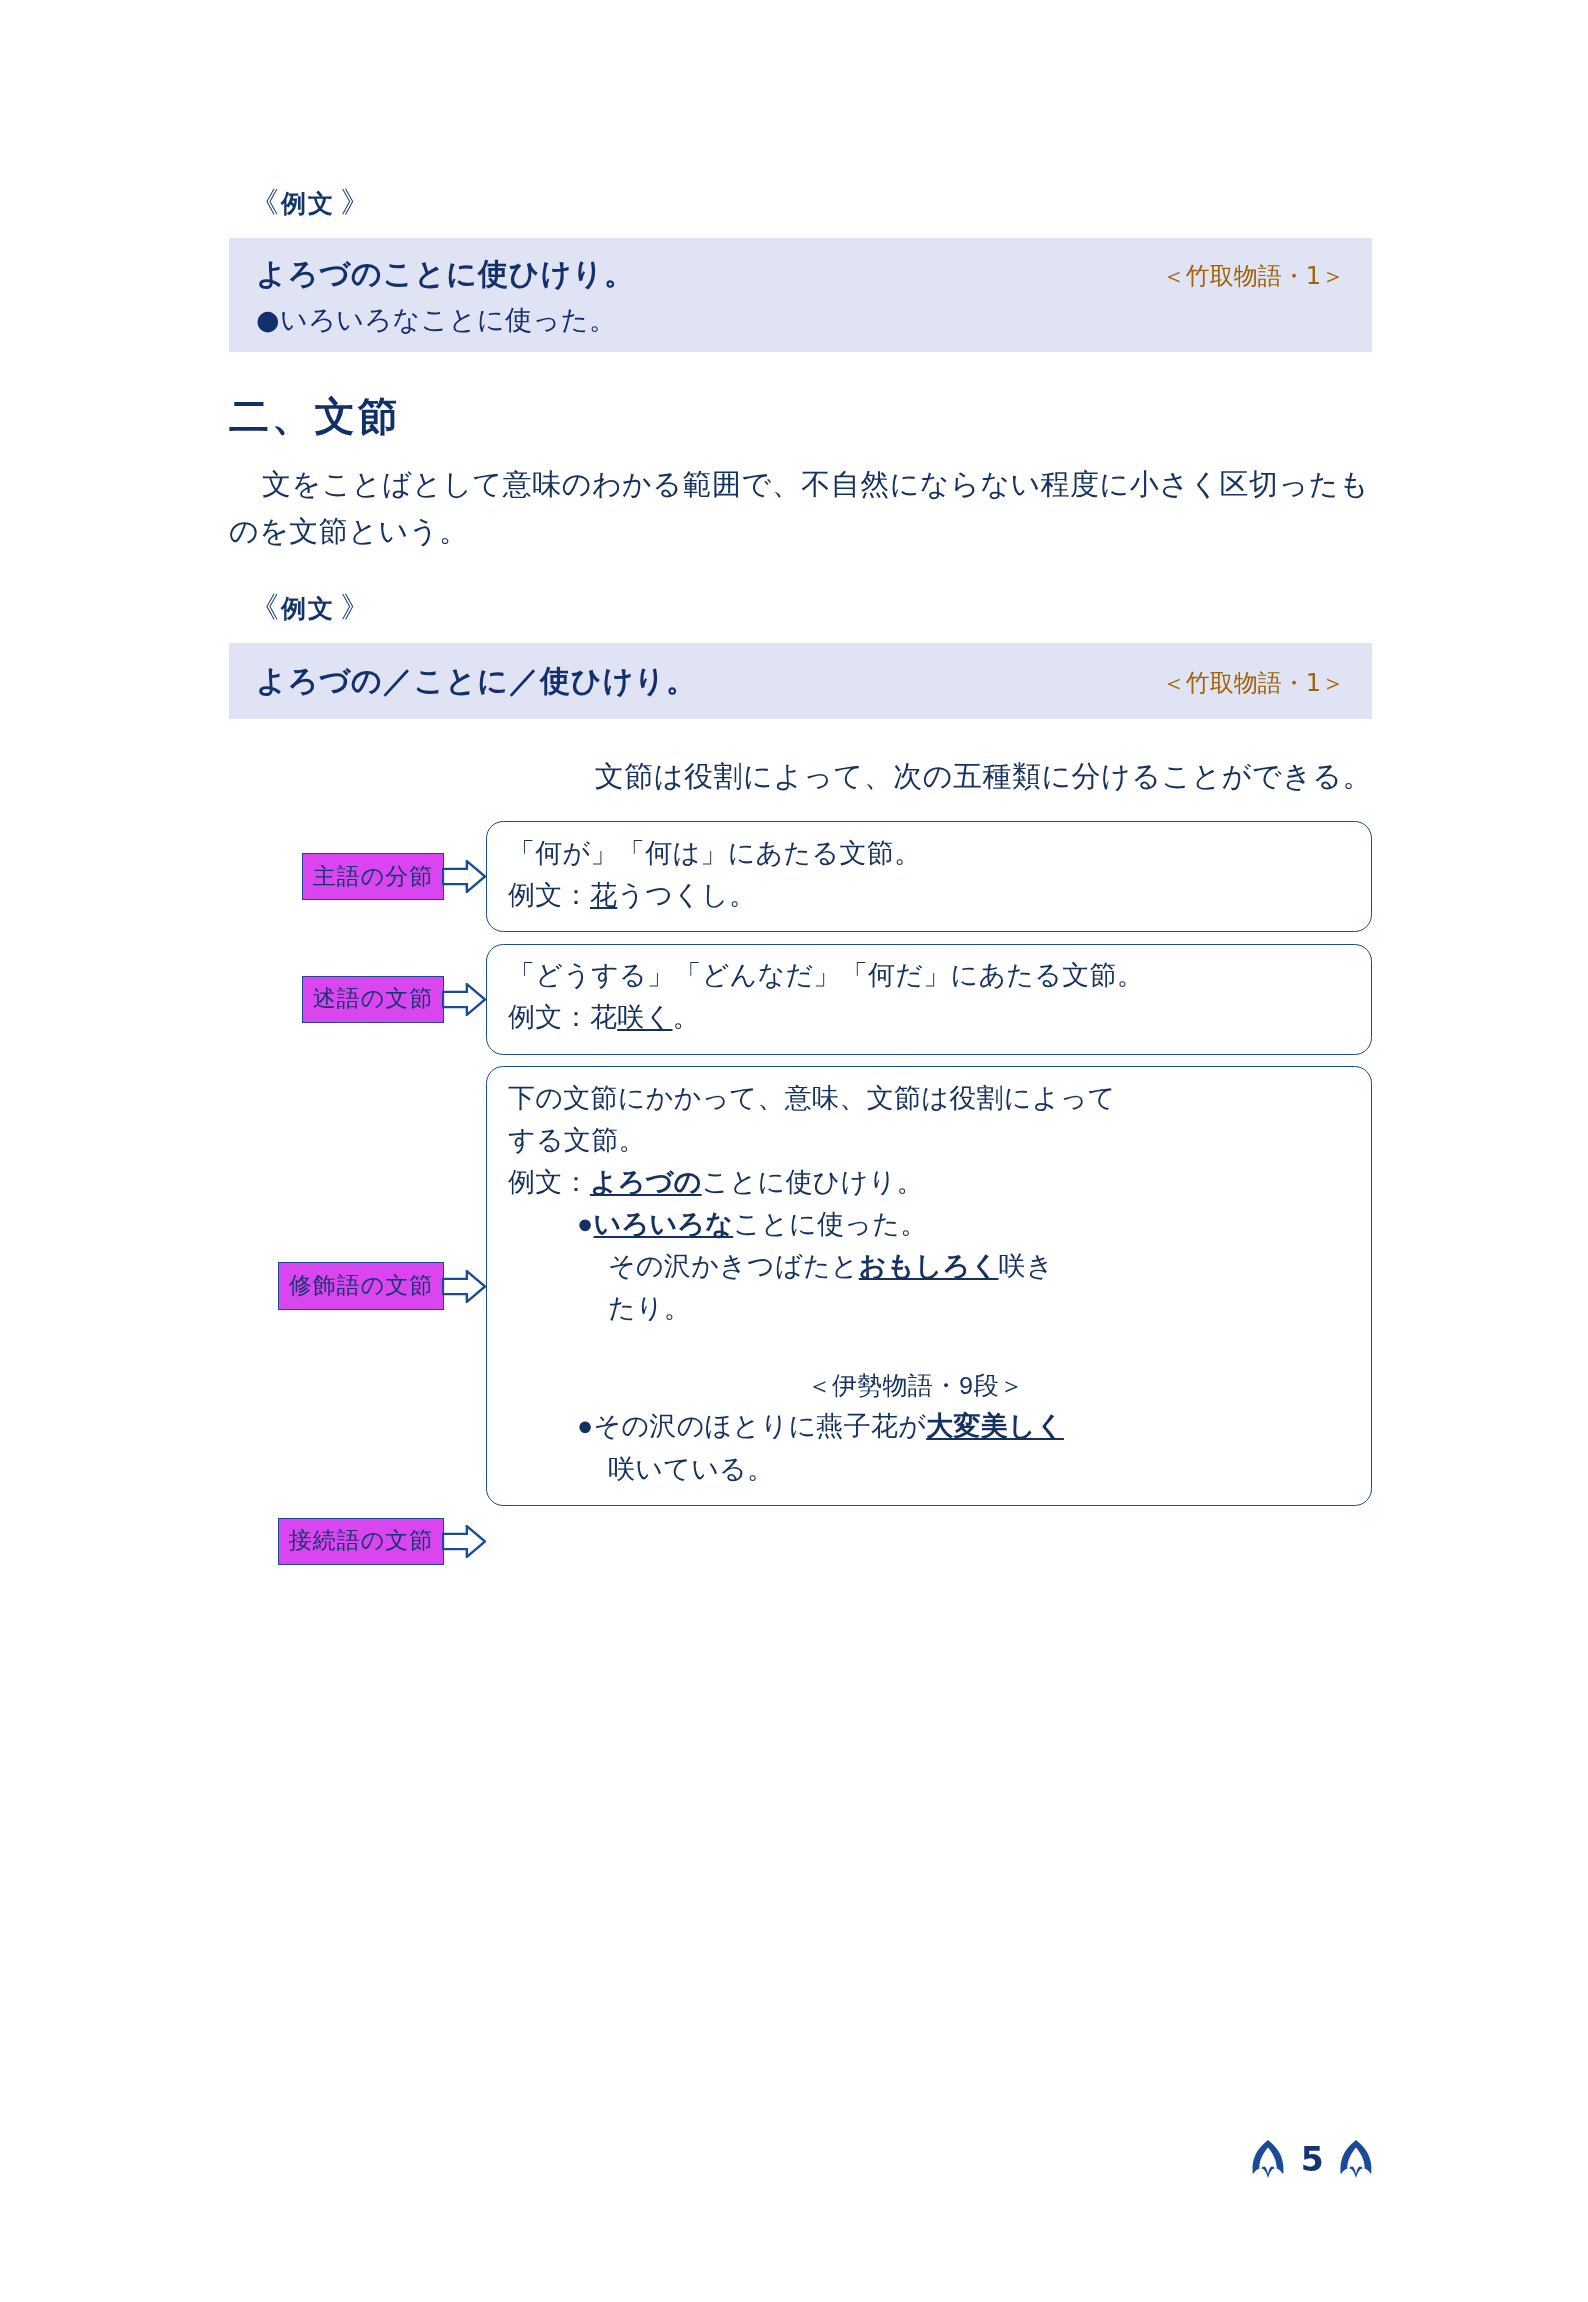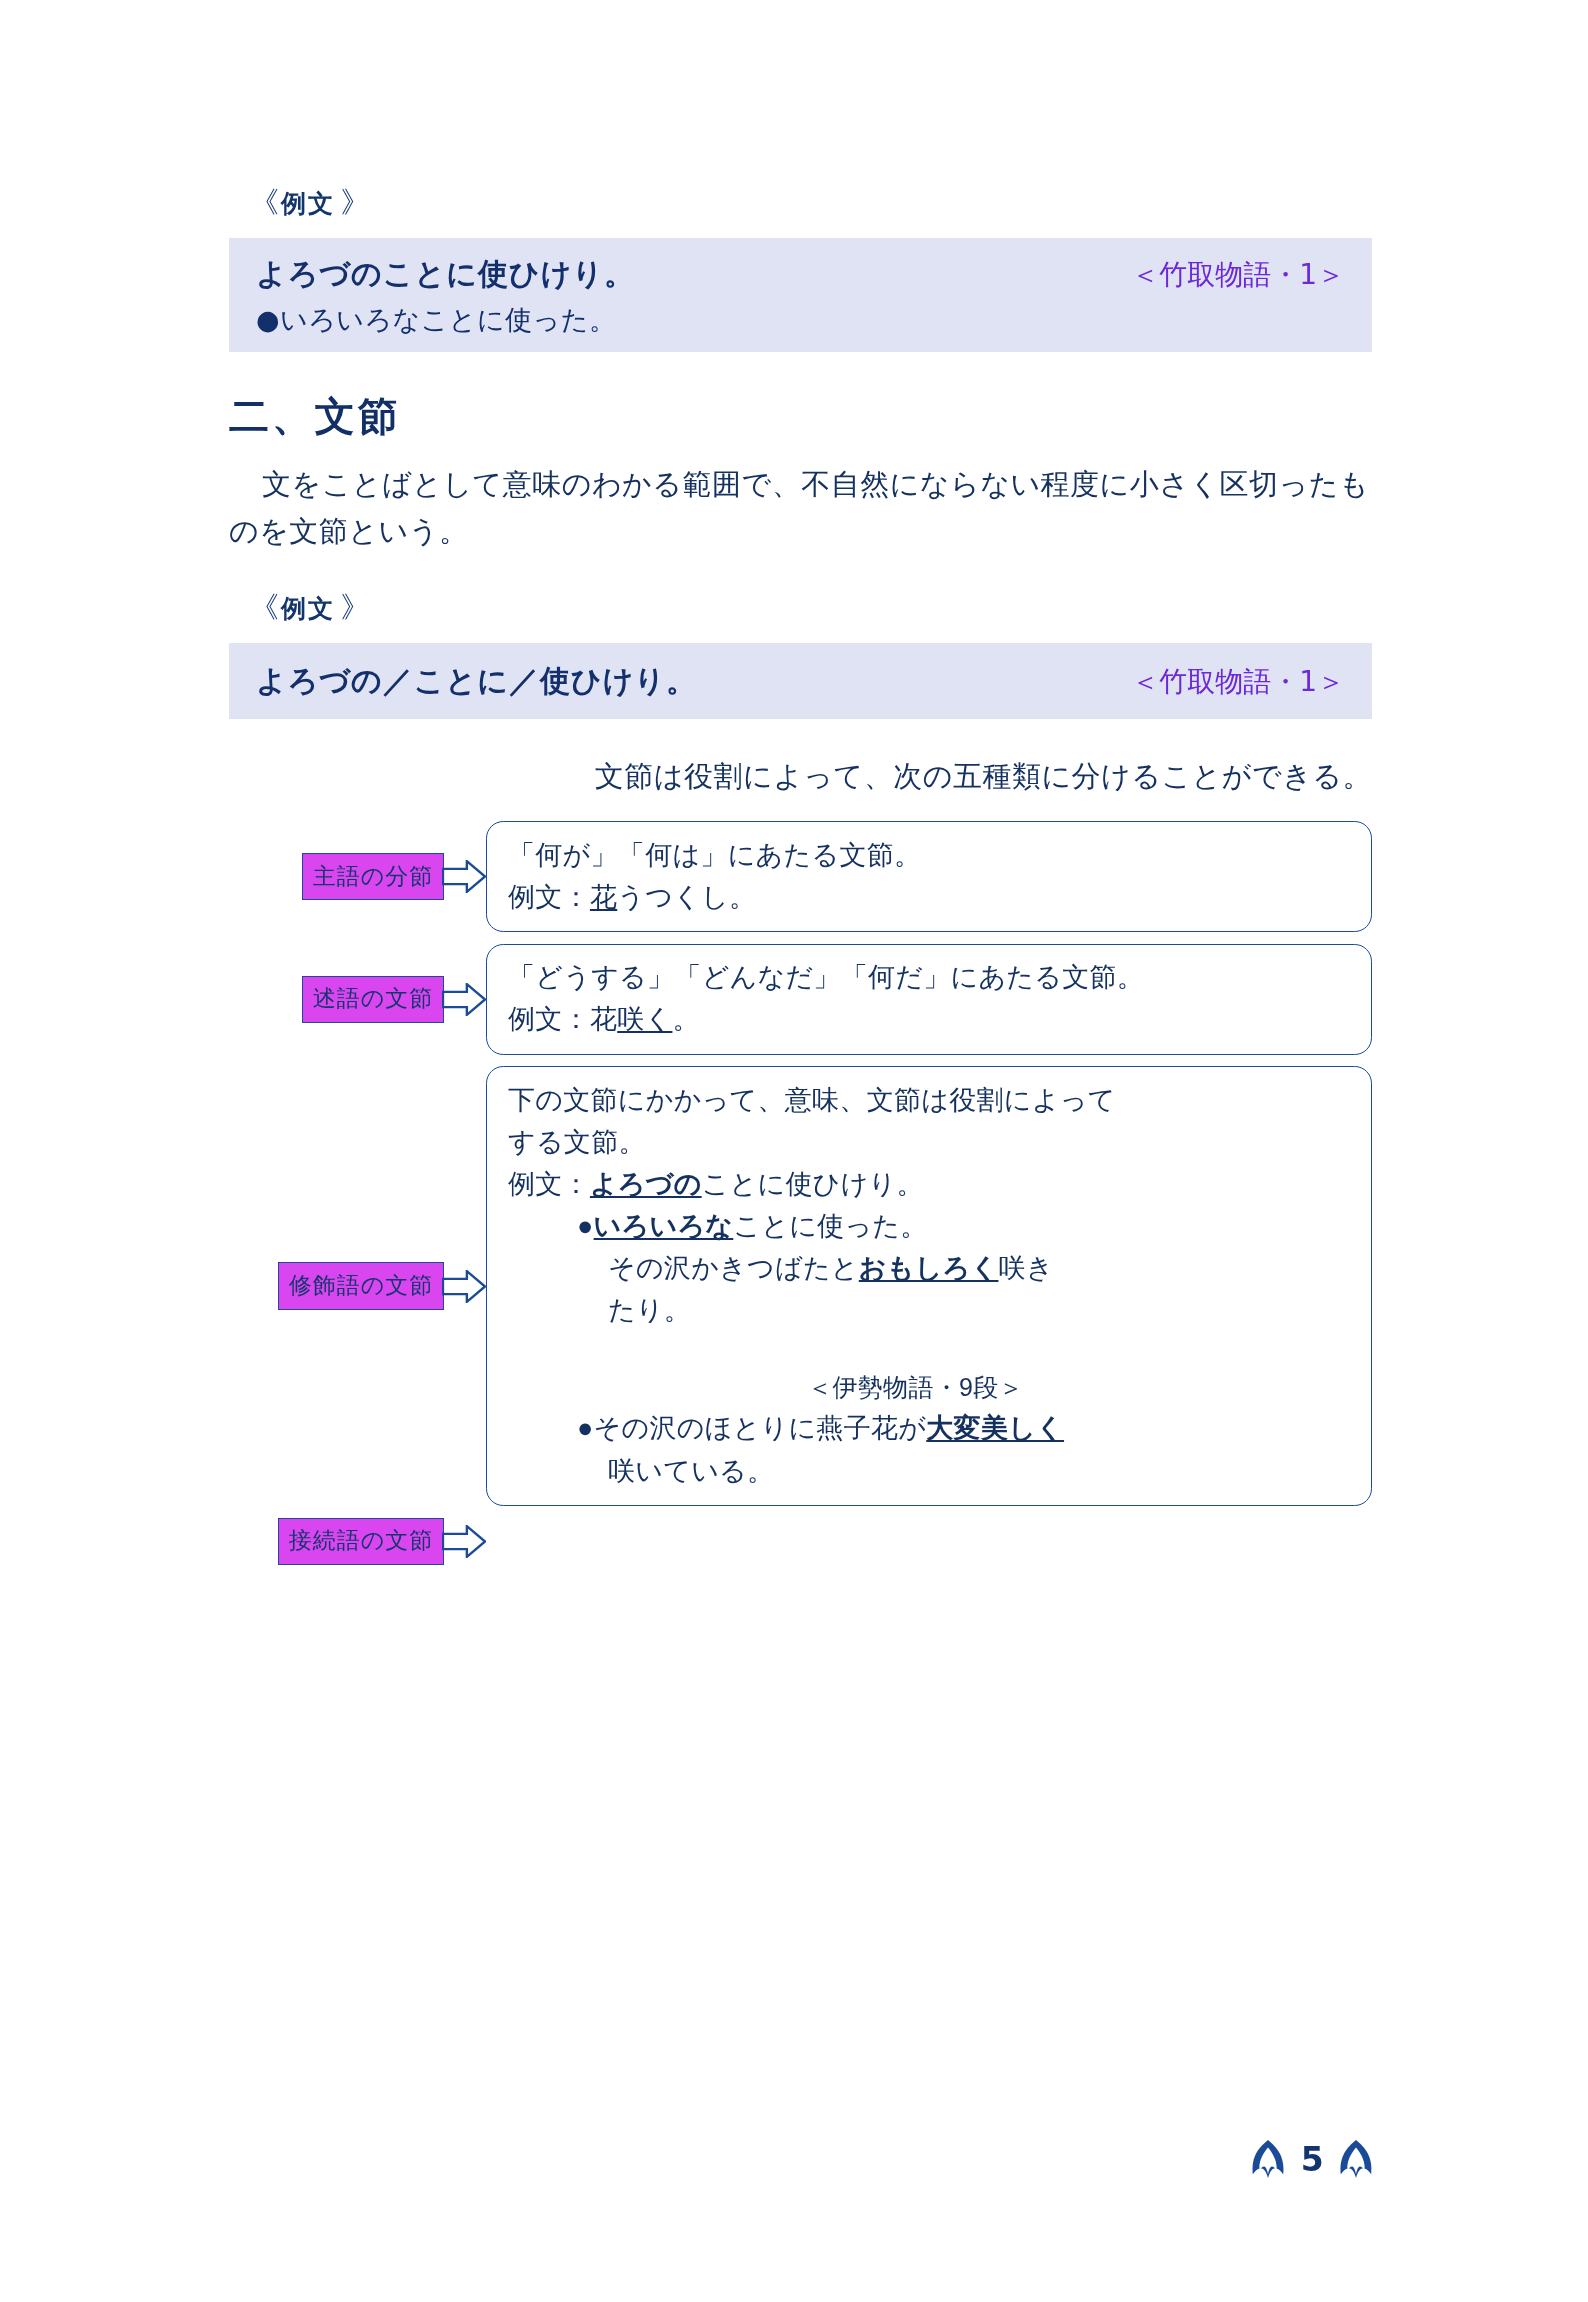--- a/index.html
+++ b/index.html
@@ -64,22 +64,22 @@
   }
   .quote-main {
     font-family: "DejaVu Sans", sans-serif;
     font-weight: bold;
     font-size: 30px;
     color: #14306c;
     letter-spacing: 1px;
   }
   .quote-src {
     font-family: "DejaVu Sans", sans-serif;
-    font-size: 28px;
-    color: #6d28d9;
+    font-size: 24px;
+    color: #a16207;
     white-space: nowrap;
     padding-left: 23px;
   }
   .quote-gloss {
     font-family: "DejaVu Sans", sans-serif;
     font-size: 27px;
     color: #14306c;
     margin-top: 7.7px;
     letter-spacing: 0.5px;
   }
@@ -136,21 +136,21 @@
     margin-left: -1.9px;
     flex: 0 0 44px;
   }
   .card {
     flex: 1 1 auto;
     border: 1.9px solid #1b4b96;
     border-radius: 17.3px;
     box-sizing: border-box;
     padding: 11.5px 21px 13.4px 21px;
     background: #fff;
-    font-family: Liberation Sans, sans-serif;
+    font-family: Liberation Mono, monospace;
     font-size: 27px;
     line-height: 1.56;
     color: #15315f;
     letter-spacing: 0.3px;
   }
   .card .ln { display: block; }
   .card .u { text-decoration: underline; text-underline-offset: 2.9px; }
   .card .b { font-weight: bold; }
   .card .ind1 { padding-left: 69px; }
   .card .ind2 { padding-left: 100px; }

